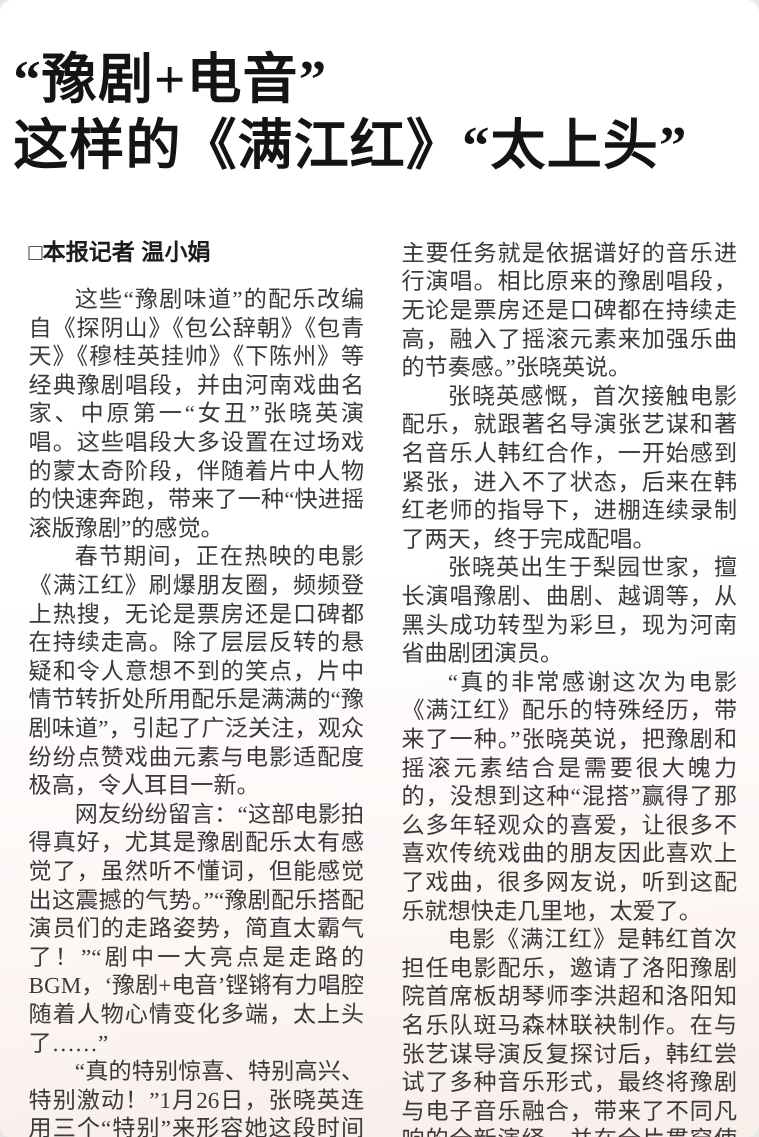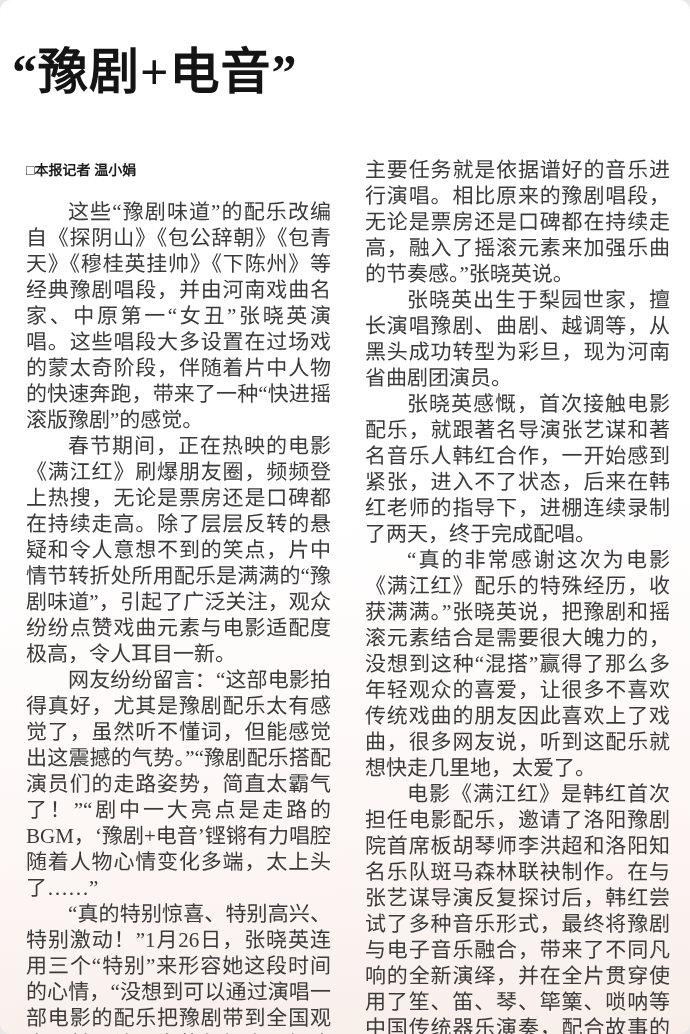--- a/index.html
+++ b/index.html
@@ -41,57 +41,58 @@
     font-family: "Liberation Serif", "DejaVu Serif", serif;
     font-size: 21px;
     line-height: 26px;
     color: #3a3a3a;
     text-align: justify;
     text-justify: inter-ideograph;
   }
   .byline {
     font-family: "Liberation Sans", "DejaVu Sans", sans-serif;
     font-weight: 700;
-    font-size: 14px;
+    font-size: 21px;
     line-height: 26px;
     color: #1c1c1c;
     margin: 0 0 16px 0;
     text-indent: 0;
   }
   .col p {
     margin: 0;
     text-indent: 2em;
   }
   .col p.no-indent {
     text-indent: 0;
   }
 </style>
 </head>
 <body>
 
 <div class="page">
 
   <h1 class="headline">
     <div class="hl-line">“豫剧+电音”</div>
+    <div class="hl-line">这样的《满江红》“太上头”</div>
   </h1>
 
   <div class="columns">
 
     <div class="col">
       <div class="byline">□本报记者 温小娟</div>
       <p>这些“豫剧味道”的配乐改编自《探阴山》《包公辞朝》《包青天》《穆桂英挂帅》《下陈州》等经典豫剧唱段，并由河南戏曲名家、中原第一“女丑”张晓英演唱。这些唱段大多设置在过场戏的蒙太奇阶段，伴随着片中人物的快速奔跑，带来了一种“快进摇滚版豫剧”的感觉。</p>
       <p>春节期间，正在热映的电影《满江红》刷爆朋友圈，频频登上热搜，无论是票房还是口碑都在持续走高。除了层层反转的悬疑和令人意想不到的笑点，片中情节转折处所用配乐是满满的“豫剧味道”，引起了广泛关注，观众纷纷点赞戏曲元素与电影适配度极高，令人耳目一新。</p>
       <p>网友纷纷留言：“这部电影拍得真好，尤其是豫剧配乐太有感觉了，虽然听不懂词，但能感觉出这震撼的气势。”“豫剧配乐搭配演员们的走路姿势，简直太霸气了！”“剧中一大亮点是走路的BGM，‘豫剧+电音’铿锵有力唱腔随着人物心情变化多端，太上头了……”</p>
       <p>“真的特别惊喜、特别高兴、特别激动！”1月26日，张晓英连用三个“特别”来形容她这段时间的心情，“没想到可以通过演唱一部电影的配乐把豫剧带到全国观众面前，让更多的年轻人了解豫剧、喜欢豫剧。”</p>
 
     </div>
 
     <div class="col">
       <p class="no-indent">主要任务就是依据谱好的音乐进行演唱。相比原来的豫剧唱段，无论是票房还是口碑都在持续走高，融入了摇滚元素来加强乐曲的节奏感。”张晓英说。</p>
+      <p>张晓英感慨，首次接触电影配乐，就跟著名导演张艺谋和著名音乐人韩红合作，一开始感到紧张，进入不了状态，后来在韩红老师的指导下，进棚连续录制了两天，终于完成配唱。</p>
       <p>张晓英出生于梨园世家，擅长演唱豫剧、曲剧、越调等，从黑头成功转型为彩旦，现为河南省曲剧团演员。</p>
-      <p>张晓英感慨，首次接触电影配乐，就跟著名导演张艺谋和著名音乐人韩红合作，一开始感到紧张，进入不了状态，后来在韩红老师的指导下，进棚连续录制了两天，终于完成配唱。</p>
-      <p>“真的非常感谢这次为电影《满江红》配乐的特殊经历，收获满满。”张晓英说，把豫剧和摇滚元素结合是需要很大魄力的，没想到这种“混搭”赢得了那么多年轻观众的喜爱，让很多不喜欢传统戏曲的朋友因此喜欢上了戏曲，很多网友说，听到这配乐就想快走几里地，太爱了。</p>
+      <p>“真的非常感谢这次为电影《满江红》配乐的特殊经历，带来了一种。”张晓英说，把豫剧和摇滚元素结合是需要很大魄力的，没想到这种“混搭”赢得了那么多年轻观众的喜爱，让很多不喜欢传统戏曲的朋友因此喜欢上了戏曲，很多网友说，听到这配乐就想快走几里地，太爱了。</p>
       <p>电影《满江红》是韩红首次担任电影配乐，邀请了洛阳豫剧院首席板胡琴师李洪超和洛阳知名乐队斑马森林联袂制作。在与张艺谋导演反复探讨后，韩红尝试了多种音乐形式，最终将豫剧与电子音乐融合，带来了不同凡响的全新演绎，并在全片贯穿使用了笙、笛、琴、筚篥、唢呐等中国传统器乐演奏，配合故事的节奏推进，烘托人物的情感传递，电影情节与电影音乐交织融合，让观众更加理解了影片想要传达的情绪内核。③6</p>
     </div>
 
   </div>
 
 </div>
 
 </body></html>

